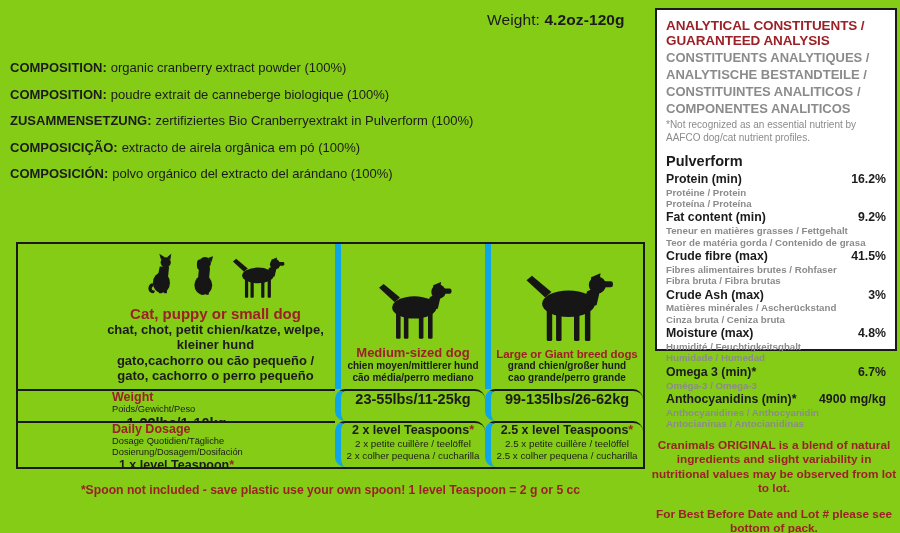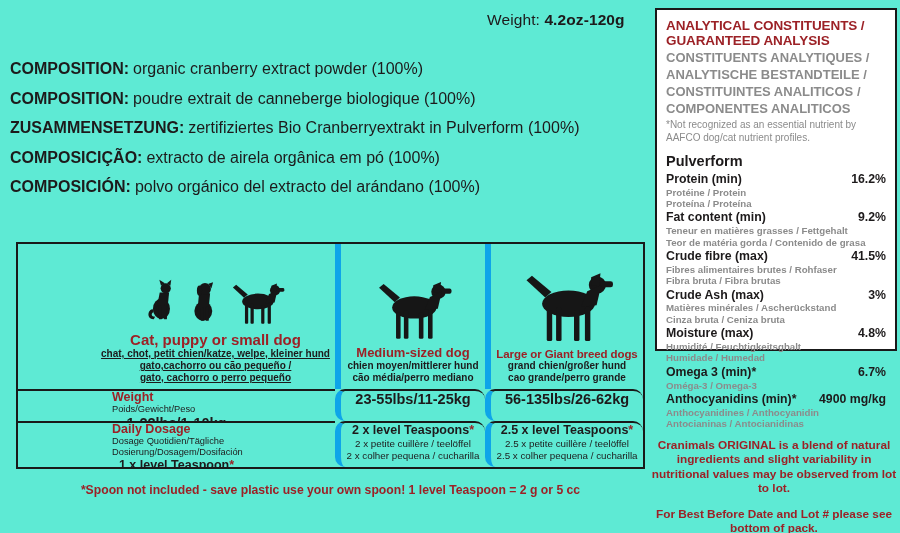--- a/index.html
+++ b/index.html
@@ -1,44 +1,44 @@
 <!DOCTYPE html>
 <html><head>
 <meta charset="utf-8">
 <style>
   html,body{margin:0;padding:0;background:#ffffff;}
-  .canvas{position:relative;width:900px;height:533px;background:#5eead4;overflow:hidden;
+  .canvas{position:relative;width:900px;height:533px;background:#84cc16;overflow:hidden;
           font-family:"Liberation Sans",sans-serif;color:#1d1a1b;}
 
   
   .pack-weight{position:absolute;left:487px;top:11px;font-size:15.5px;letter-spacing:.1px;}
   .pack-weight b{font-weight:bold;}
 
   
   .compositions{position:absolute;left:10px;top:60px;width:470px;}
-  .comp-line{font-size:16px;margin-bottom:11.5px;white-space:nowrap;}
+  .comp-line{font-size:13px;margin-bottom:11.5px;white-space:nowrap;}
   .comp-line .lbl{font-weight:bold;margin-right:4px;}
 
   
   .dosage-table{position:absolute;left:16px;top:242px;width:629px;height:227px;
     box-sizing:border-box;border:2px solid #191919;display:grid;
     grid-template-columns:317px 150px 158px;grid-template-rows:145px 32px 46px;}
   .cell{box-sizing:border-box;overflow:hidden;}
   .bl{border-left:6px solid #0ea5e9;}
   .bt{border-top:2px solid #191919;flex-direction:column;}
   .hdr{display:flex;flex-direction:column;justify-content:flex-end;align-items:center;
        text-align:center;padding-bottom:5px;}
   .hdr.col1{padding-left:78px;}
   .animals{display:flex;align-items:flex-end;justify-content:center;gap:7px;margin-bottom:3px;}
   .col-heading{color:#9c2126;font-weight:bold;}
   .col1 .col-heading{font-size:15px;margin-top:2px;}
   .col2 .col-heading{font-size:13px;}
   .col3 .col-heading{font-size:11.5px;letter-spacing:-.1px;}
   .col-sub{font-size:10px;font-weight:bold;line-height:1.2;}
-  .col1 .col-sub{font-size:10px;text-decoration:underline;}
+  .col1 .col-sub{font-size:13px;}
 
   .wrow{display:flex;align-items:center;}
   .wrow .rowlabel{width:135px;padding-left:6px;}
   .rowlabel .rl-main{color:#9c2126;font-weight:bold;font-size:12.5px;line-height:1.05;}
   .rowlabel .rl-sub{font-size:9.3px;line-height:1.15;}
   .wval{flex:1;text-align:center;font-weight:bold;font-size:14.5px;}
   .cellcenter{display:flex;align-items:center;justify-content:center;text-align:center;border-radius:10px;}
   .dval{flex:1;text-align:center;}
   .dose-main{font-weight:bold;font-size:12.5px;line-height:1.2;}
   .dose-sub{font-size:9.8px;line-height:1.2;}
@@ -192,21 +192,21 @@
       <div class="rowlabel">
         <div class="rl-main">Weight</div>
         <div class="rl-sub">Poids/Gewicht/Peso</div>
       </div>
       <div class="wval">1-22lbs/1-10kg</div>
     </div>
     <div class="cell cellcenter bt bl">
       <div class="wval">23-55lbs/11-25kg</div>
     </div>
     <div class="cell cellcenter bt bl">
-      <div class="wval">56-135lbs/26-62kg</div>
+      <div class="wval">99-135lbs/26-62kg</div>
     </div>
 
     <div class="cell drow bt">
       <div class="rowlabel">
         <div class="rl-main">Daily Dosage</div>
         <div class="rl-sub">Dosage Quotidien/Tägliche</div>
         <div class="rl-sub">Dosierung/Dosagem/Dosifación</div>
       </div>
       <div class="dval">
         <div class="dose-main"><span>1 x level Teaspoon</span><span class="red-mark">*</span></div>

